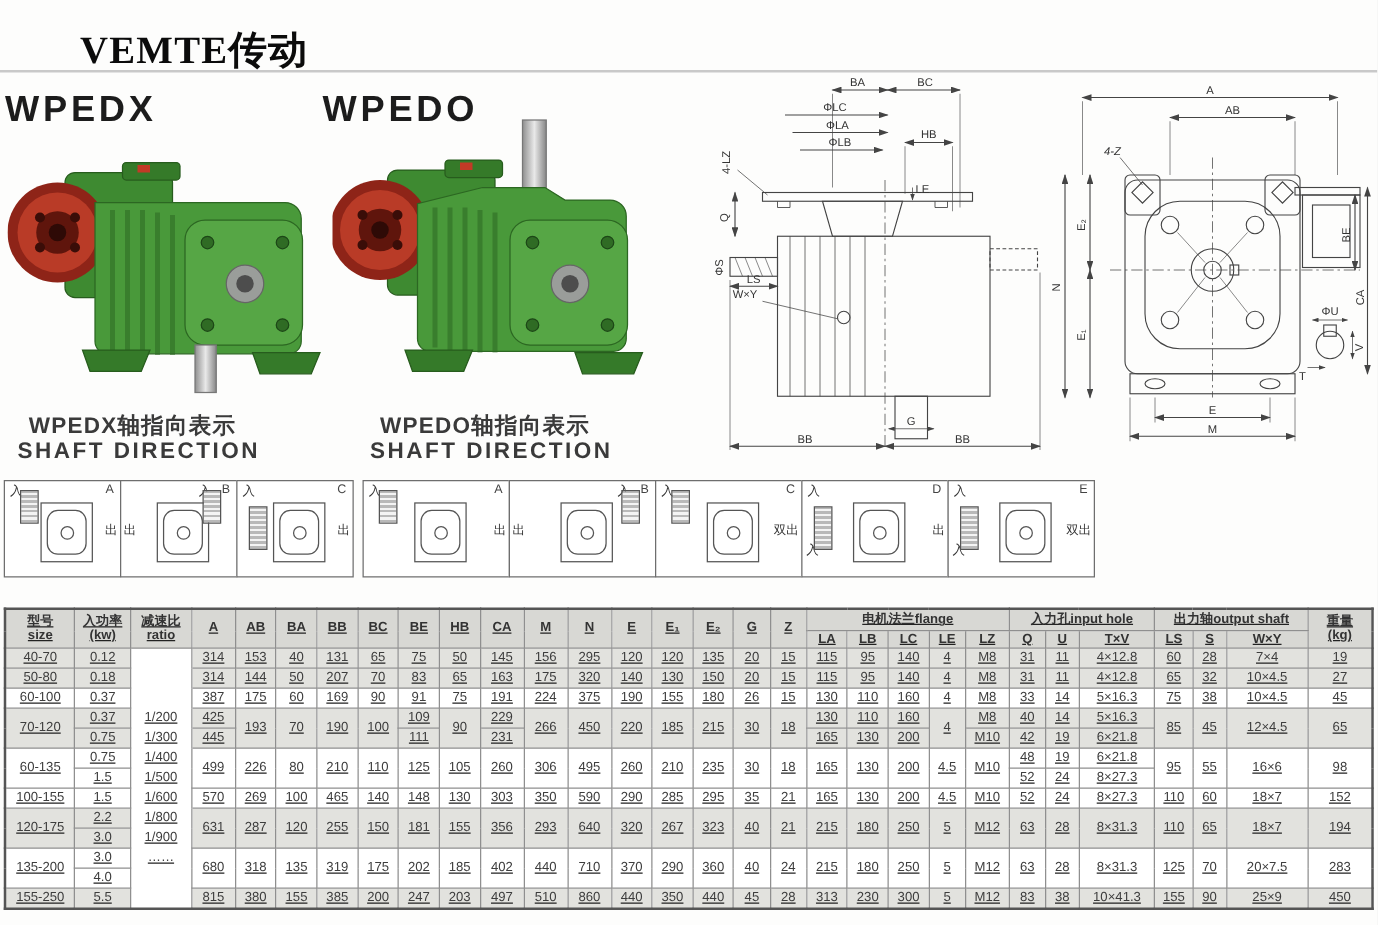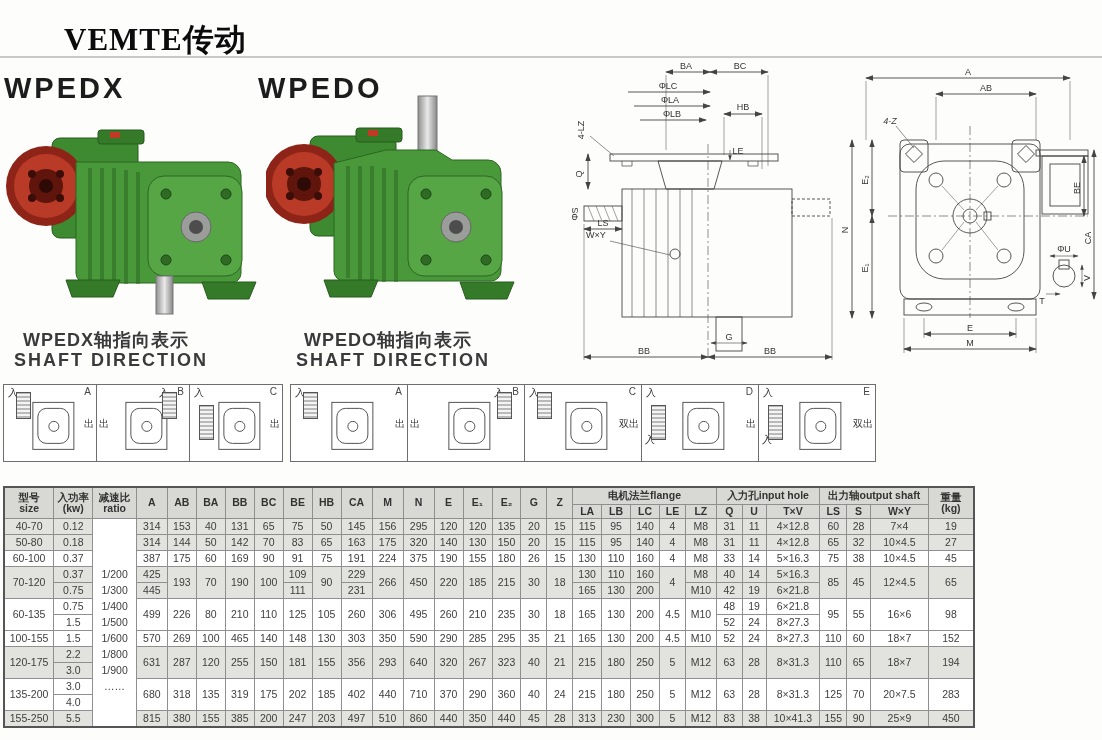--- a/index.html
+++ b/index.html
@@ -38,21 +38,21 @@
   .pos-r{top:32px;right:2px;} .pos-l{top:32px;left:2px;}
   .in2{bottom:14px;left:3px;}
   .gbox{position:absolute;left:50%;top:50%;transform:translate(-42%,-44%);width:40px;height:46px;border:1.3px solid #555;}
   .gbox::before{content:"";position:absolute;inset:5px 4px;border:1px solid #555;border-radius:9px;}
   .gbox::after{content:"";position:absolute;left:50%;top:50%;width:9px;height:9px;margin:-5px 0 0 -5px;border:1px solid #555;border-radius:50%;}
   .gcyl{position:absolute;width:13px;height:25px;border:1px solid #555;
         background:repeating-linear-gradient(0deg,#b9b9b9 0 2px,#f4f4f4 2px 4px);}
   .cyl-l{left:12px;top:7px;} .cyl-r{right:12px;top:7px;} .cyl-ld{left:9px;top:20px;height:33px;}
   
   .tablewrap{position:absolute;left:3px;top:486px;}
-  table{border-collapse:collapse;table-layout:fixed;width:972px;}
+  table{border-collapse:collapse;table-layout:fixed;width:1096px;text-decoration:underline;}
   th,td{border:1px solid #8f8f8f;padding:0;text-align:center;vertical-align:middle;
         font-size:10.5px;color:#3d3d3d;line-height:1.05;overflow:hidden;white-space:pre-line;}
   table{border:2px solid #555;}
   thead th{background:#d8d8d4;font-weight:700;font-size:10.5px;height:16px;color:#333;}
   thead tr:nth-child(2) th{height:13px;}
   tbody td{height:15px;background:#fff;}
   tr.shade td{background:#e2e2de;}
   td.ratio,td.ratioend{background:#fff !important;}
   td.ratio{border-bottom:hidden;}
 </style>
@@ -449,21 +449,21 @@
             <td>7×4</td>
             <td>19</td>
           </tr>
           <tr class="shade">
             <td>50-80</td>
             <td>0.18</td>
             <td class="ratio"></td>
             <td>314</td>
             <td>144</td>
             <td>50</td>
-            <td>142</td>
+            <td>207</td>
             <td>70</td>
             <td>83</td>
             <td>65</td>
             <td>163</td>
             <td>175</td>
             <td>320</td>
             <td>140</td>
             <td>130</td>
             <td>150</td>
             <td>20</td>

